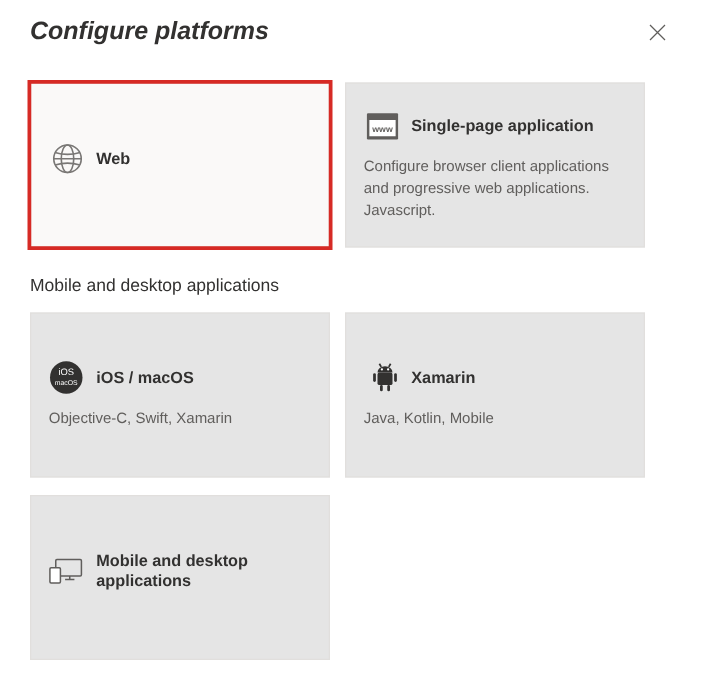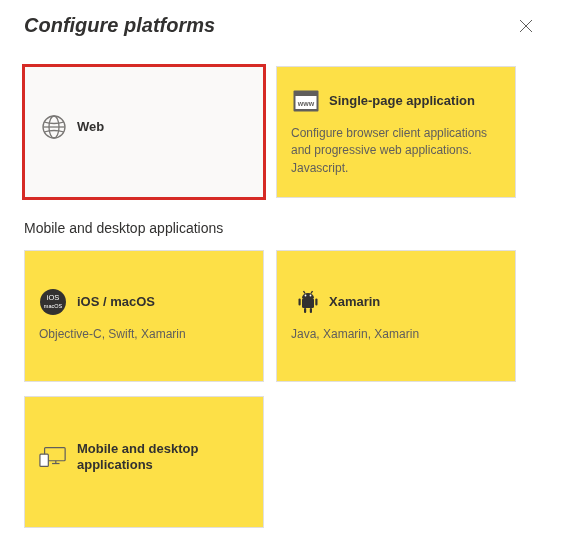--- a/index.html
+++ b/index.html
@@ -49,21 +49,21 @@
     margin: 22px 0 14px 0;
     color: #323130;
   }
   .card-row {
     display: flex;
     gap: 12px;
     margin-bottom: 14px;
   }
   .card {
     border: 1px solid #e1dfdd;
-    background: #fde047;
+    background: #e5e5e5;
     width: 240px;
     height: 132px;
     padding: 14px 14px;
     cursor: pointer;
     text-align: left;
     font-family: inherit;
   }
   .card.tall { height: 132px; }
   .card.selected {
     outline: 3px solid #d62a25;
@@ -183,21 +183,21 @@
             <rect x="7" y="18" width="2.2" height="5" rx="1.1" fill="#323130"></rect>
             <rect x="12.8" y="18" width="2.2" height="5" rx="1.1" fill="#323130"></rect>
             <line x1="6.5" y1="1" x2="8" y2="3.5" stroke="#323130" stroke-width="1.4"></line>
             <line x1="15.5" y1="1" x2="14" y2="3.5" stroke="#323130" stroke-width="1.4"></line>
             <circle cx="8.5" cy="5.5" r="0.9" fill="#fff"></circle>
             <circle cx="13.5" cy="5.5" r="0.9" fill="#fff"></circle>
           </svg>
         </span>
         <span class="card-title">Xamarin</span>
       </div>
-      <div class="card-desc">Java, Xamarin, Xamarin</div>
+      <div class="card-desc">Java, Kotlin, Mobile</div>
     </button>
 
   </div>
 
   <div class="card-row">
 
     <button class="card">
       <div class="card-head">
         <span class="icon-wrap">
           <svg width="30" height="22" viewBox="0 0 30 22">

